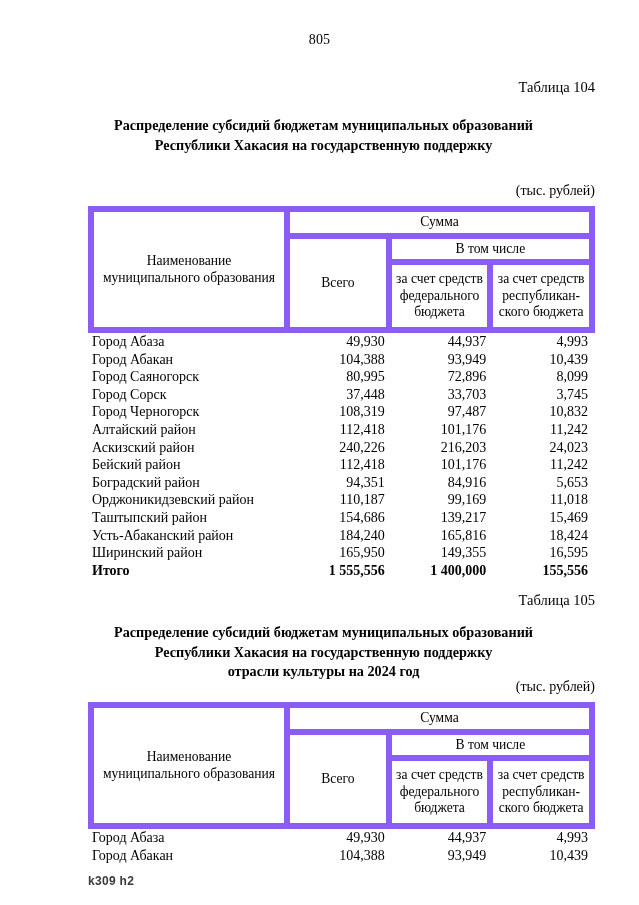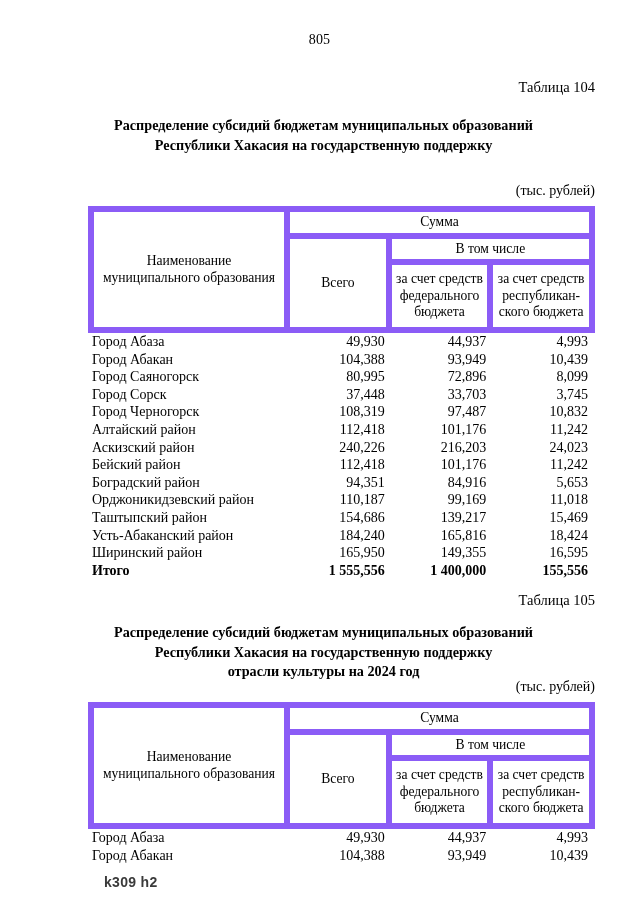--- a/index.html
+++ b/index.html
@@ -123,24 +123,24 @@
     padding-right: 4px;
     white-space: nowrap;
   }
   .tbl tbody tr.total-row td {
     font-weight: bold;
   }
 
   
   .footer-code {
     position: absolute;
-    left: 104px;
+    left: 88px;
     top: 874px;
     font-family: "Liberation Sans", "DejaVu Sans", sans-serif;
-    font-size: 14px;
+    font-size: 12px;
     font-weight: bold;
     color: #3a3a3a;
     letter-spacing: 0.3px;
   }
 </style>
 </head>
 <body>
 
 <div class="page">
 

